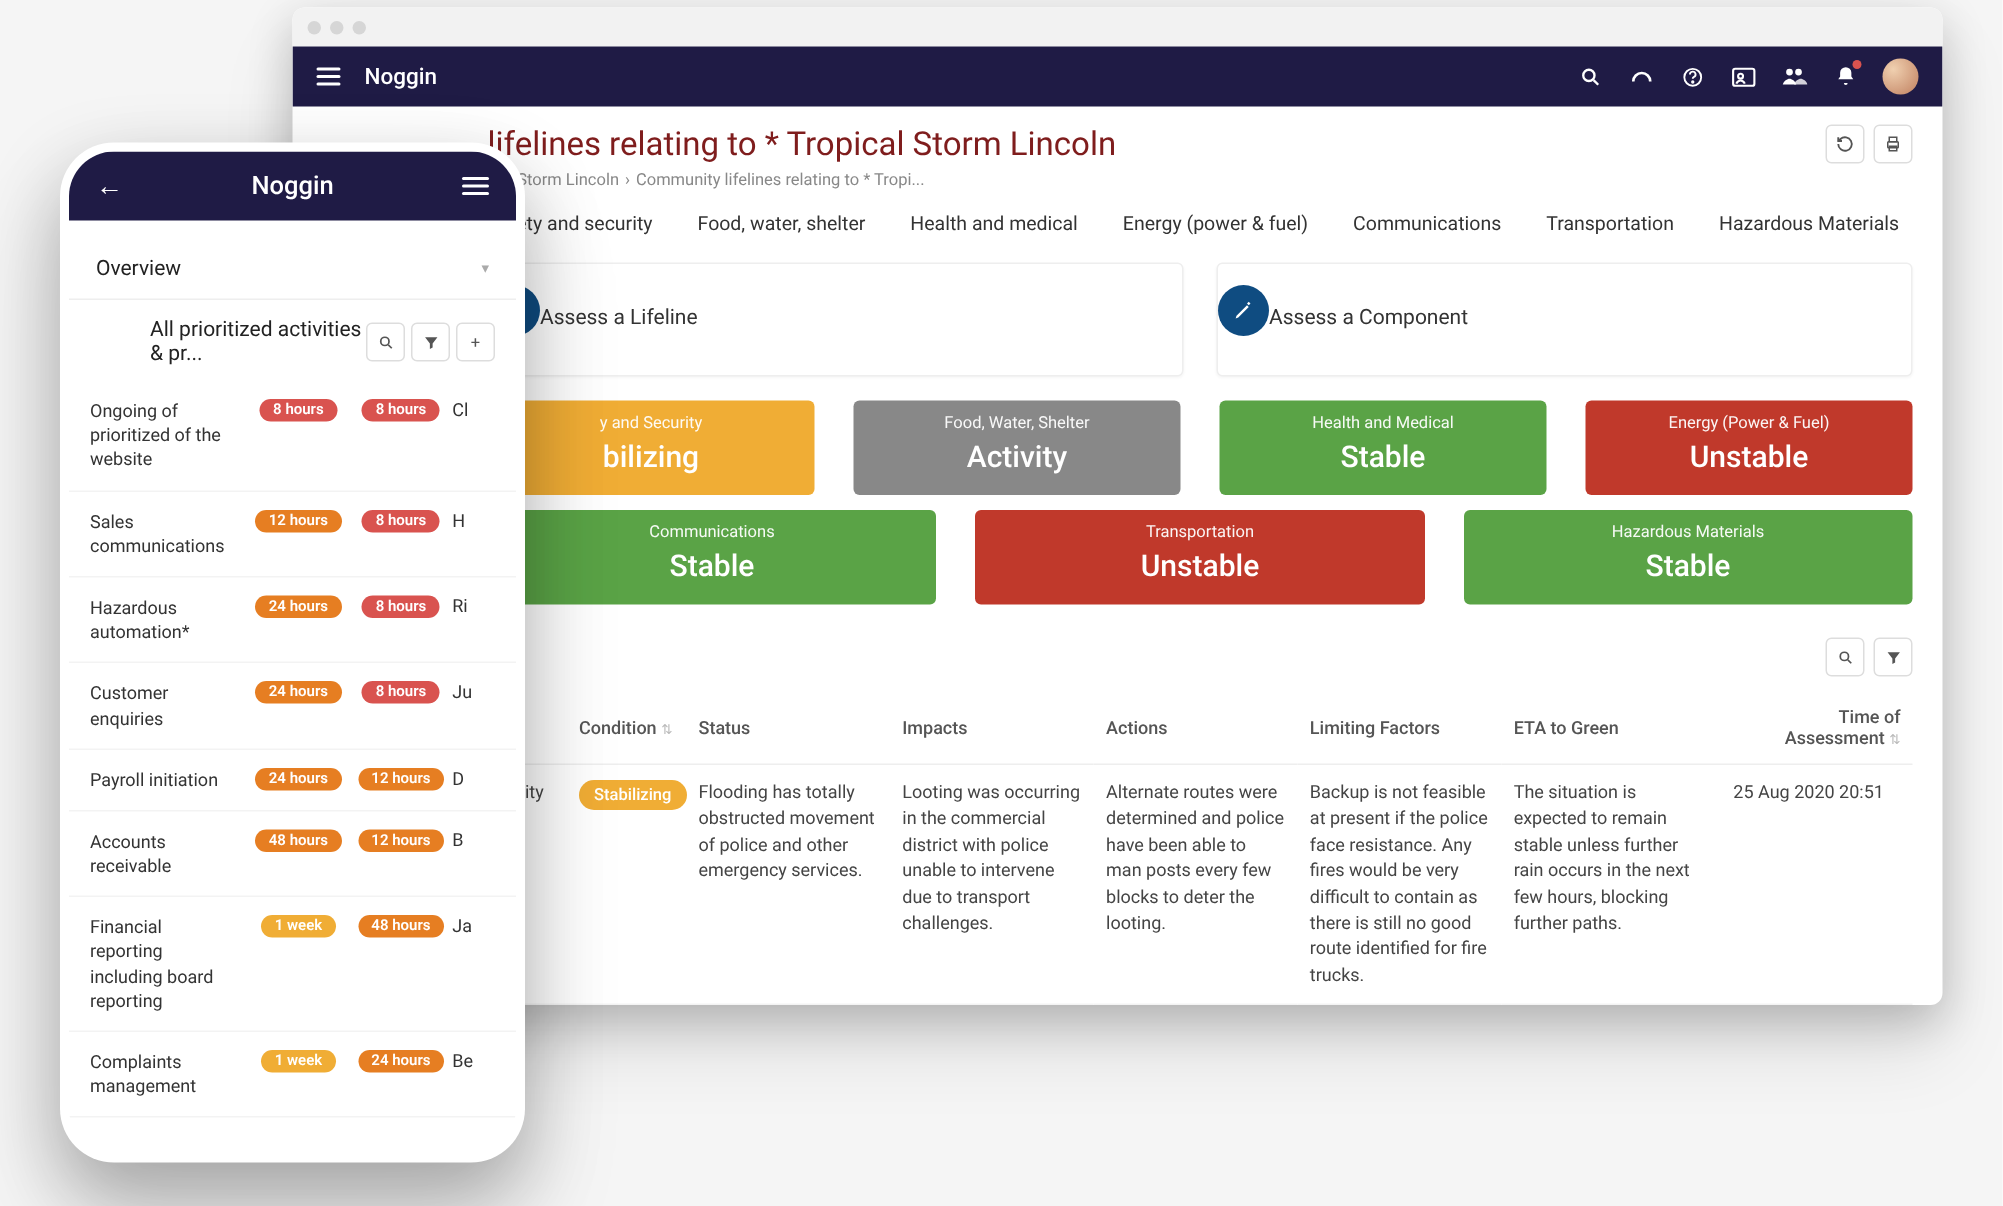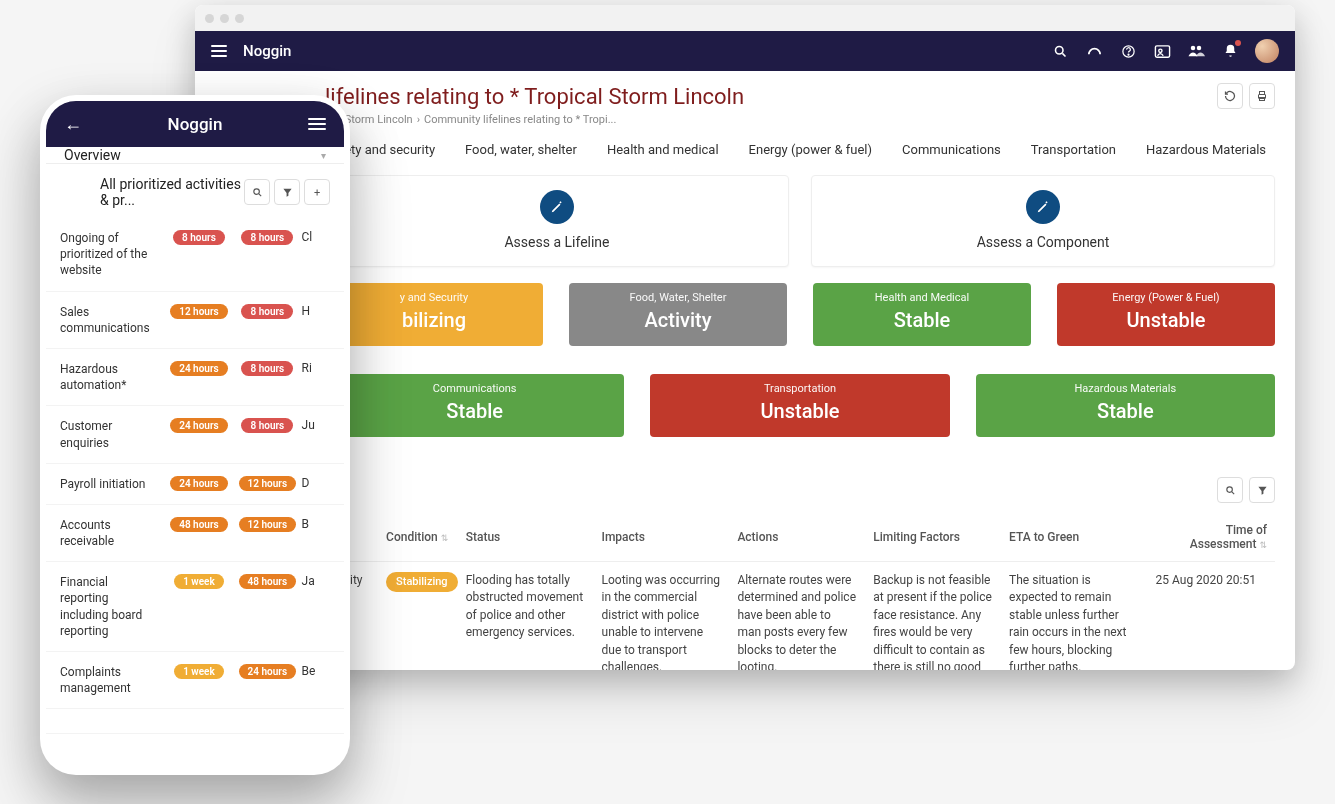--- a/index.html
+++ b/index.html
@@ -73,33 +73,33 @@
     font-size: 13px; color:#333;
   }
   .tab { cursor:pointer; padding-bottom:4px; }
 
   .action-cards {
     display:flex; gap:22px; padding: 0 20px 16px 130px;
   }
   .action-card {
     flex:1; background:#fff; border:1px solid #eee; border-radius:4px;
     box-shadow: 0 1px 2px rgba(0,0,0,0.04);
-    display:flex; flex-direction:column; align-items:center;
+    display:flex; flex-direction:row; align-items:center;
     padding: 14px 0 16px;
     cursor:pointer;
   }
   .action-icon {
     width:34px; height:34px; border-radius:50%; background:#0f4c81;
     display:flex; align-items:center; justify-content:center;
     color:#fff; margin-bottom:10px; font-size:14px;
   }
   .action-label { font-size:14px; color:#333; }
 
   .lifeline-grid { padding: 0 20px 0 130px; }
-  .lifeline-row { display:flex; gap:26px; margin-bottom:28px; }
+  .lifeline-row { display:flex; gap:26px; margin-bottom:10px; }
   .lifeline-card {
     flex:1; border-radius:4px; color:#fff; text-align:center;
     padding: 8px 0 14px;
   }
   .lifeline-name { font-size:11px; opacity:0.95; margin-bottom:4px; }
   .lifeline-status { font-size:20px; font-weight:500; }
   .c-amber { background:#f0ad35; }
   .c-gray  { background:#888; }
   .c-green { background:#5aa346; }
   .c-red   { background:#c0392b; }
@@ -140,23 +140,23 @@
     background:#fff; height:100%; border-radius:30px; overflow:hidden;
     display:flex; flex-direction:column;
   }
   .mobile-header {
     background:#1f1b45; color:#fff; height:46px;
     display:flex; align-items:center; justify-content:space-between;
     padding:0 18px; font-size:17px; font-weight:500;
   }
   .mobile-header .back { font-size:18px; cursor:pointer; }
   .mobile-tab {
-    padding:0 18px; font-size:14px; color:#222;
+    padding:12px 18px; font-size:14px; color:#222;
     display:flex; justify-content:space-between; align-items:center;
-    border-bottom:1px solid #eee; cursor:pointer;
+    border-bottom:1px solid #eee; cursor:pointer;margin-top:12px;
   }
   .chev { color:#aaa; font-size:10px; }
 
   .mobile-tools {
     display:flex; align-items:center; justify-content:space-between;
     padding:12px 14px 10px;
   }
   .mobile-tools .label { font-size:14px; color:#222;margin-left:40px; }
   .mobile-tools .btns { display:flex; gap:4px; }
 

